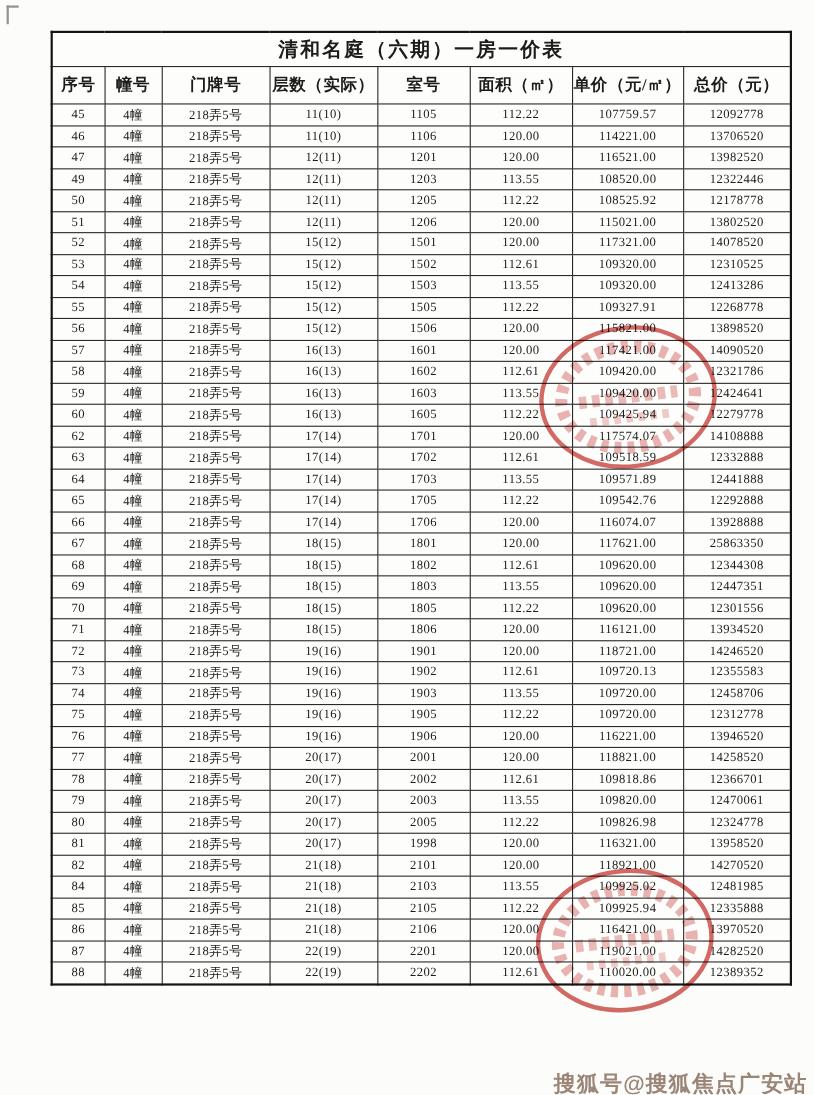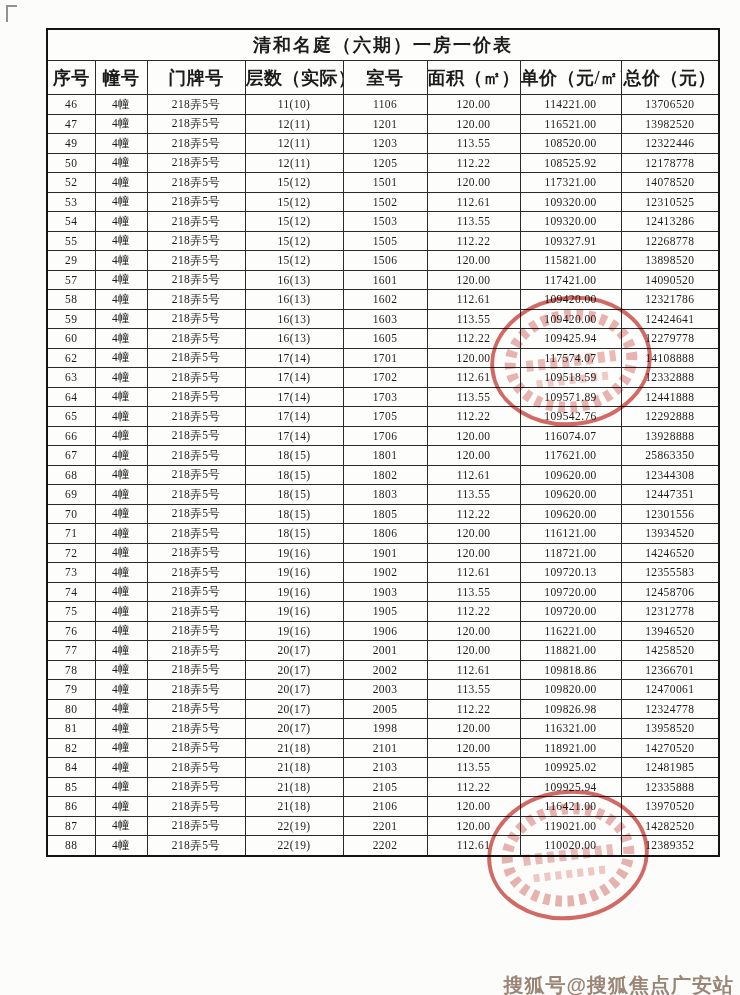--- a/index.html
+++ b/index.html
@@ -47,21 +47,21 @@
     overflow: hidden;
   }
   .title-cell {
     height: 30px;
     font-size: 18px;
     font-weight: bold;
     letter-spacing: 2px;
   }
   .header-row th {
     height: 33px;
-    font-size: 18px;
+    font-size: 15px;
     font-weight: bold;
     letter-spacing: 0.5px;
   }
   .price-table tbody td {
     height: 18.5px;
     font-size: 11.5px;
     letter-spacing: 0.4px;
   }
   .seal {
     position: absolute;
@@ -112,20 +112,30 @@
           <th>门牌号</th>
           <th>层数（实际）</th>
           <th>室号</th>
           <th>面积（㎡）</th>
           <th>单价（元/㎡）</th>
           <th>总价（元）</th>
         </tr>
       </thead>
       <tbody>
           <tr>
+            <td>45</td>
+            <td>4幢</td>
+            <td>218弄5号</td>
+            <td>11(10)</td>
+            <td>1105</td>
+            <td>112.22</td>
+            <td>107759.57</td>
+            <td>12092778</td>
+          </tr>
+          <tr>
             <td>46</td>
             <td>4幢</td>
             <td>218弄5号</td>
             <td>11(10)</td>
             <td>1106</td>
             <td>120.00</td>
             <td>114221.00</td>
             <td>13706520</td>
           </tr>
           <tr>
@@ -152,20 +162,30 @@
             <td>50</td>
             <td>4幢</td>
             <td>218弄5号</td>
             <td>12(11)</td>
             <td>1205</td>
             <td>112.22</td>
             <td>108525.92</td>
             <td>12178778</td>
           </tr>
           <tr>
+            <td>51</td>
+            <td>4幢</td>
+            <td>218弄5号</td>
+            <td>12(11)</td>
+            <td>1206</td>
+            <td>120.00</td>
+            <td>115021.00</td>
+            <td>13802520</td>
+          </tr>
+          <tr>
             <td>52</td>
             <td>4幢</td>
             <td>218弄5号</td>
             <td>15(12)</td>
             <td>1501</td>
             <td>120.00</td>
             <td>117321.00</td>
             <td>14078520</td>
           </tr>
           <tr>
@@ -192,21 +212,21 @@
             <td>55</td>
             <td>4幢</td>
             <td>218弄5号</td>
             <td>15(12)</td>
             <td>1505</td>
             <td>112.22</td>
             <td>109327.91</td>
             <td>12268778</td>
           </tr>
           <tr>
-            <td>29</td>
+            <td>56</td>
             <td>4幢</td>
             <td>218弄5号</td>
             <td>15(12)</td>
             <td>1506</td>
             <td>120.00</td>
             <td>115821.00</td>
             <td>13898520</td>
           </tr>
           <tr>
             <td>57</td>

